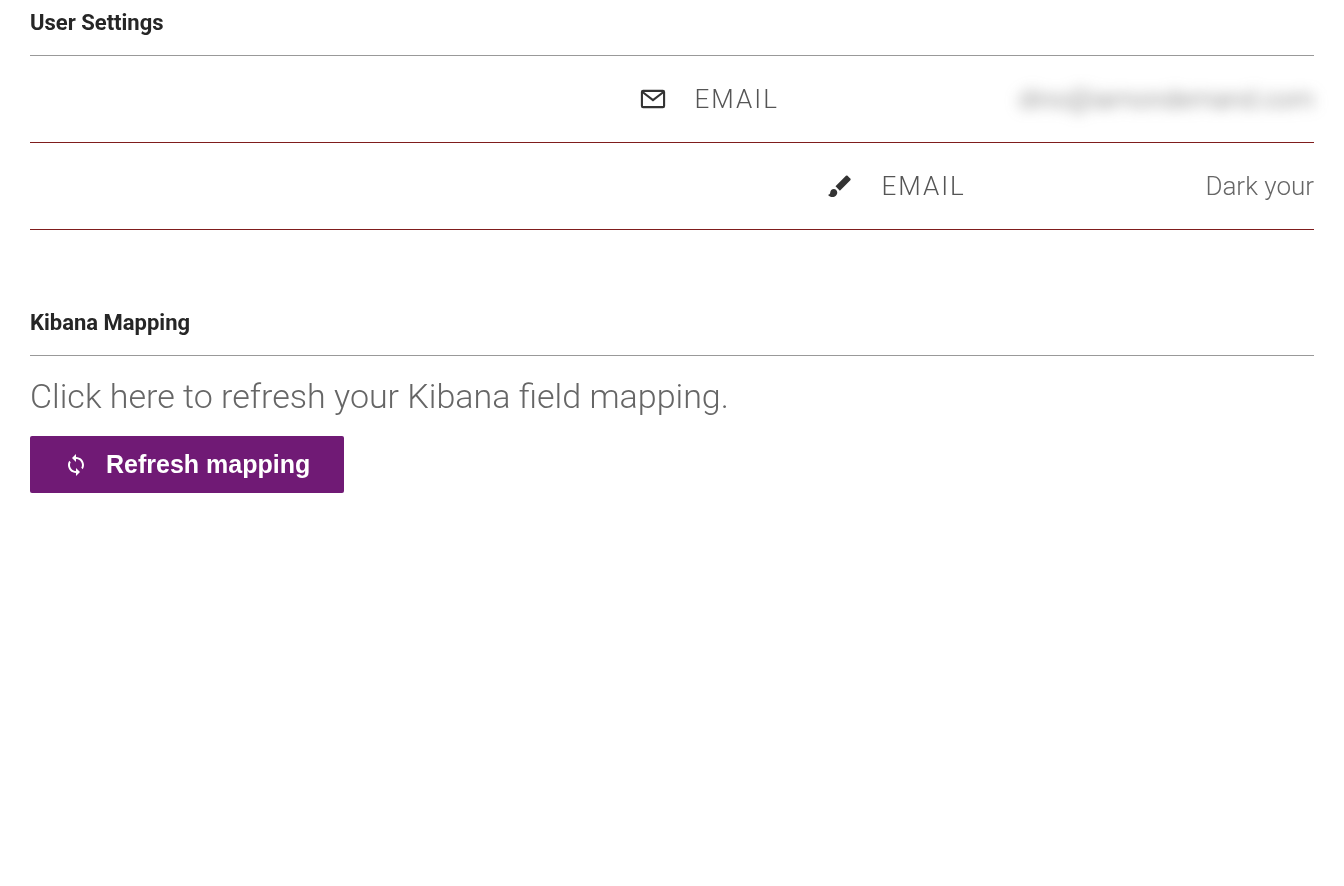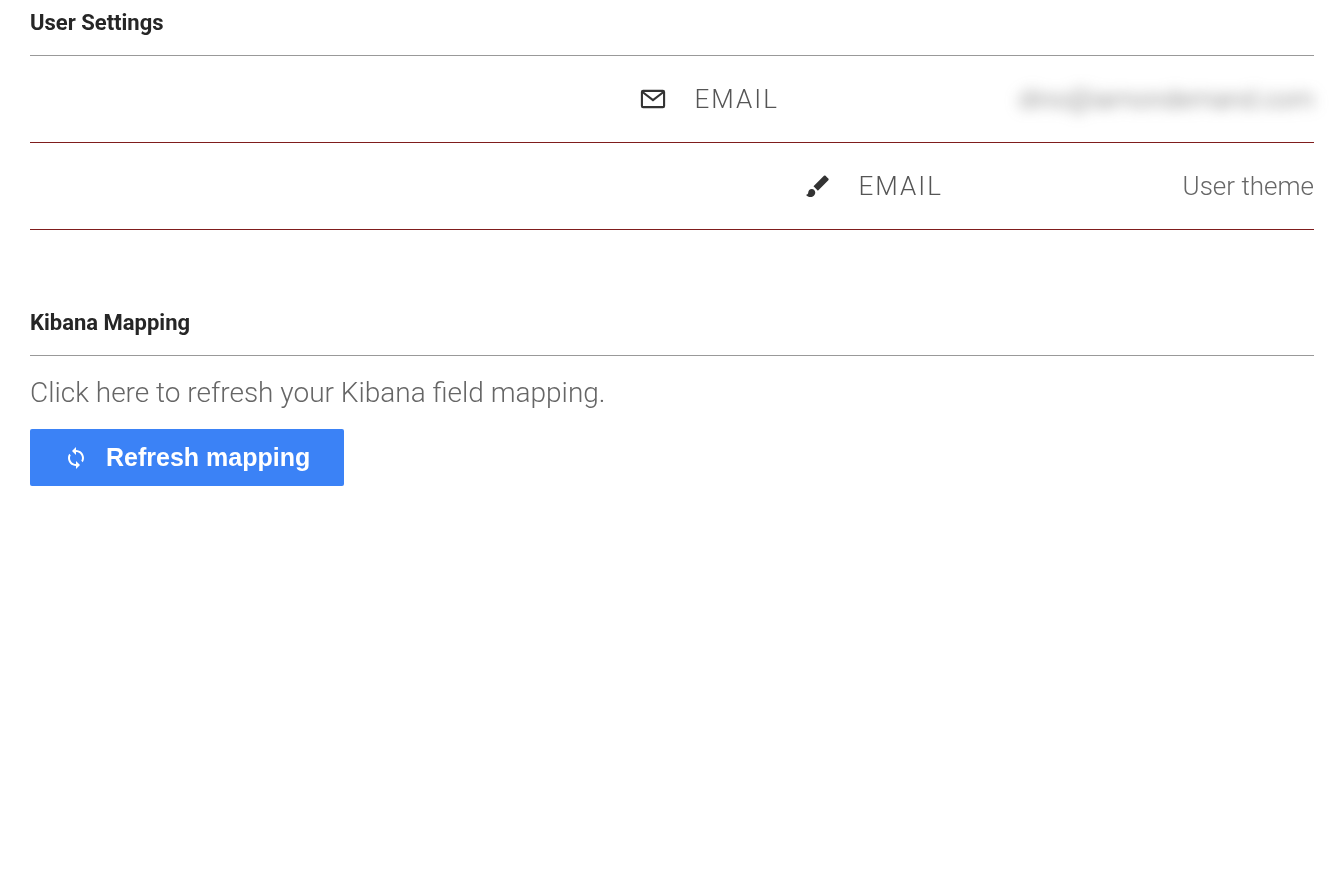--- a/index.html
+++ b/index.html
@@ -66,29 +66,29 @@
       font-weight: 300;
     }
     .blurred {
       filter: blur(7px);
       user-select: none;
     }
     .section-gap {
       height: 80px;
     }
     .description {
-      font-size: 28px;
+      font-size: 34px;
       color: #666;
       font-weight: 300;
       margin: 20px 0 20px 0;
     }
     .btn-primary {
       display: inline-flex;
       align-items: center;
-      background: #3b82f6;
+      background: #701a75;
       color: #ffffff;
       border: none;
       padding: 14px 34px;
       font-size: 25px;
       font-weight: 600;
       cursor: pointer;
       border-radius: 2px;
     }
     .btn-icon {
       margin-right: 18px;
@@ -128,21 +128,21 @@
 
   <div class="settings-row">
     <div class="settings-label">
       <span class="settings-icon">
         <svg viewBox="0 0 24 24" fill="currentColor">
           <path d="M20.71 4.63l-1.34-1.34a1 1 0 0 0-1.41 0L9 12.25l3.75 3.75 8.96-8.96a1 1 0 0 0 0-1.41zM7.5 14.5c-1.66 0-3 1.34-3 3 0 1.31-1.16 2-2 2 .92 1.22 2.49 2 4 2 2.21 0 4-1.79 4-4 0-1.66-1.34-3-3-3z"></path>
         </svg>
       </span>
       <span class="settings-label-text">EMAIL</span>
     </div>
-    <div class="settings-value">User theme</div>
+    <div class="settings-value">Dark your</div>
   </div>
 
 </div>
 
 <div class="section-gap"></div>
 
 
 <h2 class="section-title">Kibana Mapping</h2>
 <hr class="section-divider">
 

